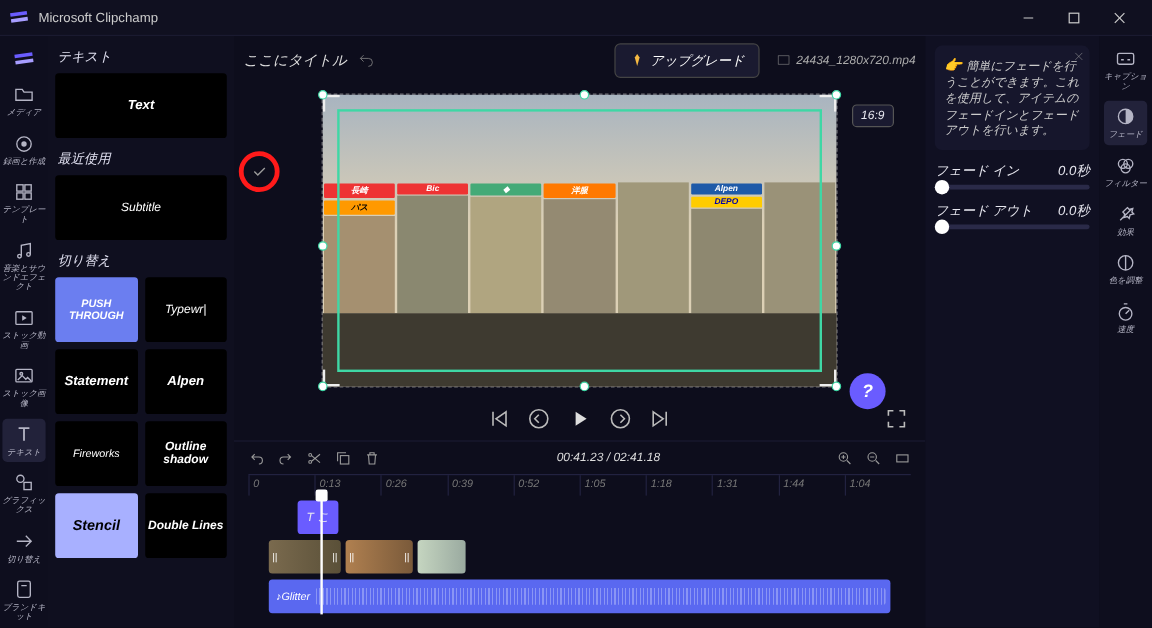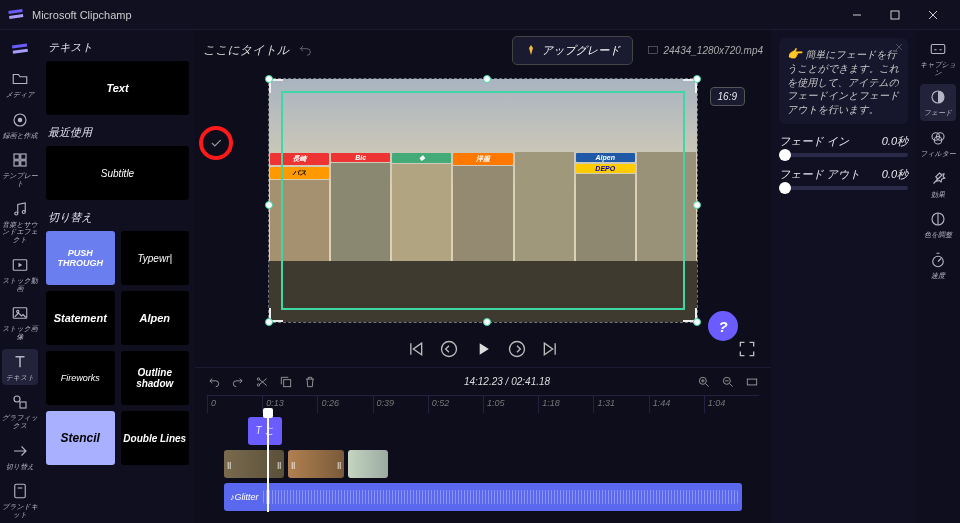--- a/index.html
+++ b/index.html
@@ -325,21 +325,21 @@
           <circle cx="6" cy="17" r="2"></circle>
           <path d="M8 8l12 10M8 16L20 6"></path>
         </svg>
       <svg class="tb-icon" viewBox="0 0 24 24">
           <rect x="8" y="8" width="12" height="12"></rect>
           <path d="M4 16V4h12"></path>
         </svg>
       <svg class="tb-icon" viewBox="0 0 24 24">
           <path d="M5 7h14M9 7V4h6v3M7 7l1 13h8l1-13"></path>
         </svg>
-      <span class="tb-time"><span>14:12.23</span> / <span>02:41.18</span></span>
+      <span class="tb-time"><span>00:41.23</span> / <span>02:41.18</span></span>
       <svg class="tb-icon" viewBox="0 0 24 24">
           <circle cx="10" cy="10" r="6"></circle>
           <path d="M15 15l5 5M10 7v6M7 10h6"></path>
         </svg>
       <svg class="tb-icon" viewBox="0 0 24 24">
           <circle cx="10" cy="10" r="6"></circle>
           <path d="M15 15l5 5M7 10h6"></path>
         </svg>
       <svg class="tb-icon" viewBox="0 0 24 24">
           <rect x="4" y="7" width="16" height="10"></rect>

